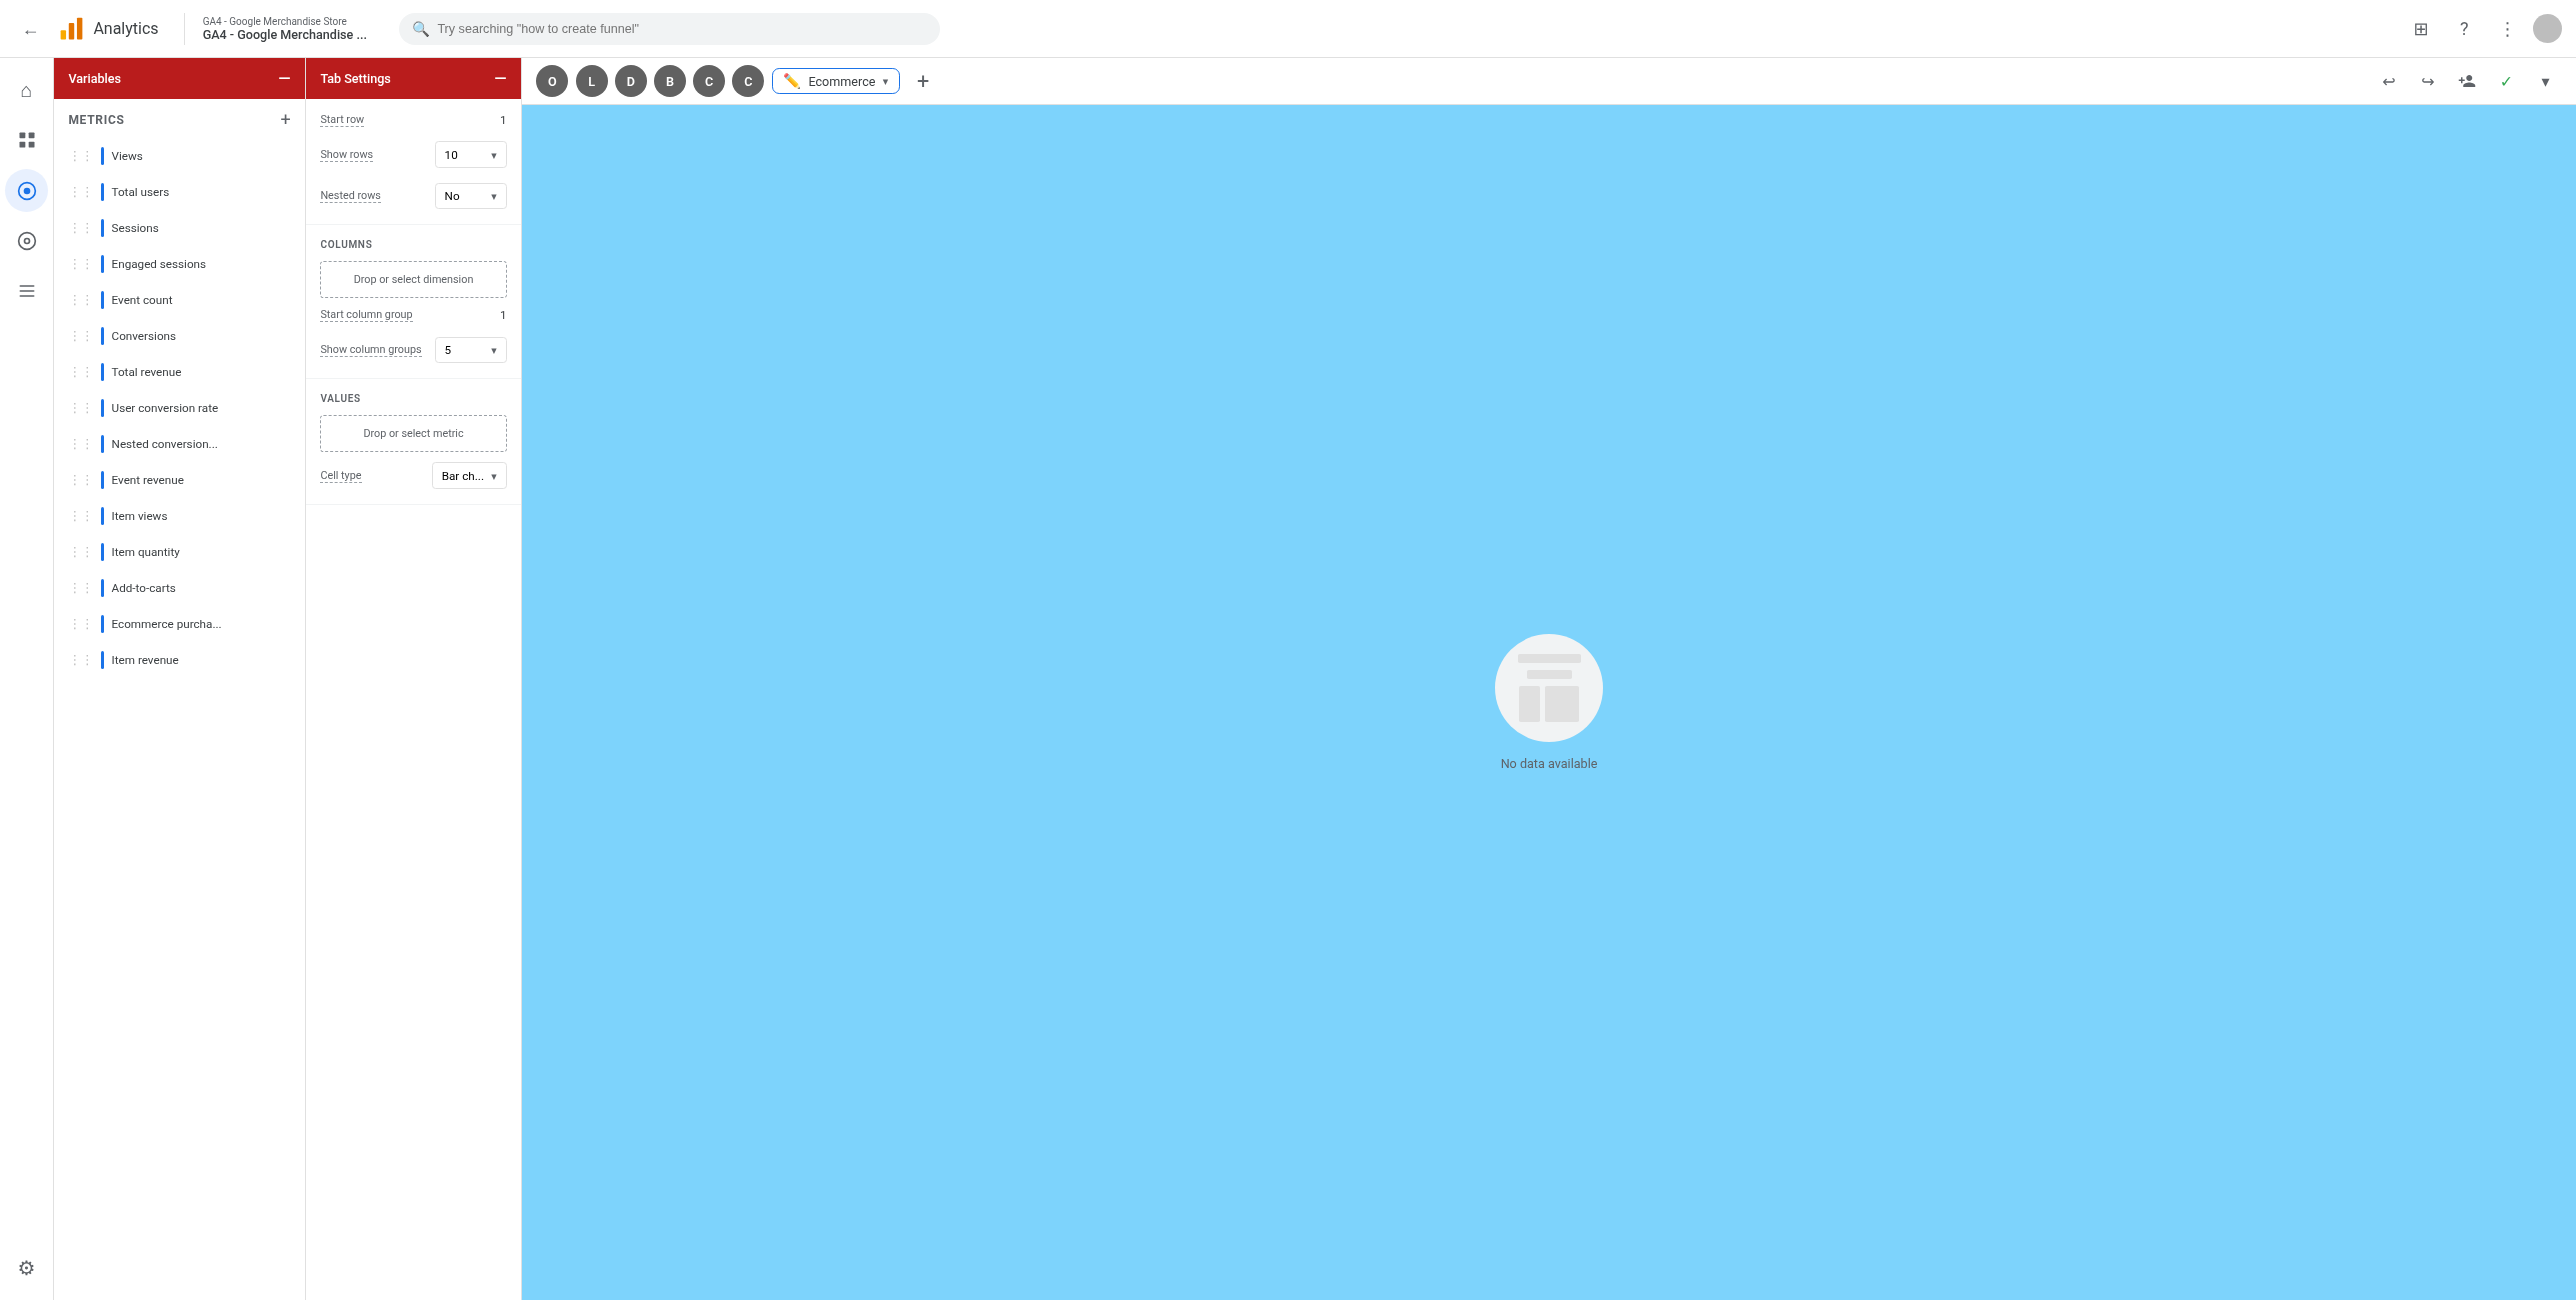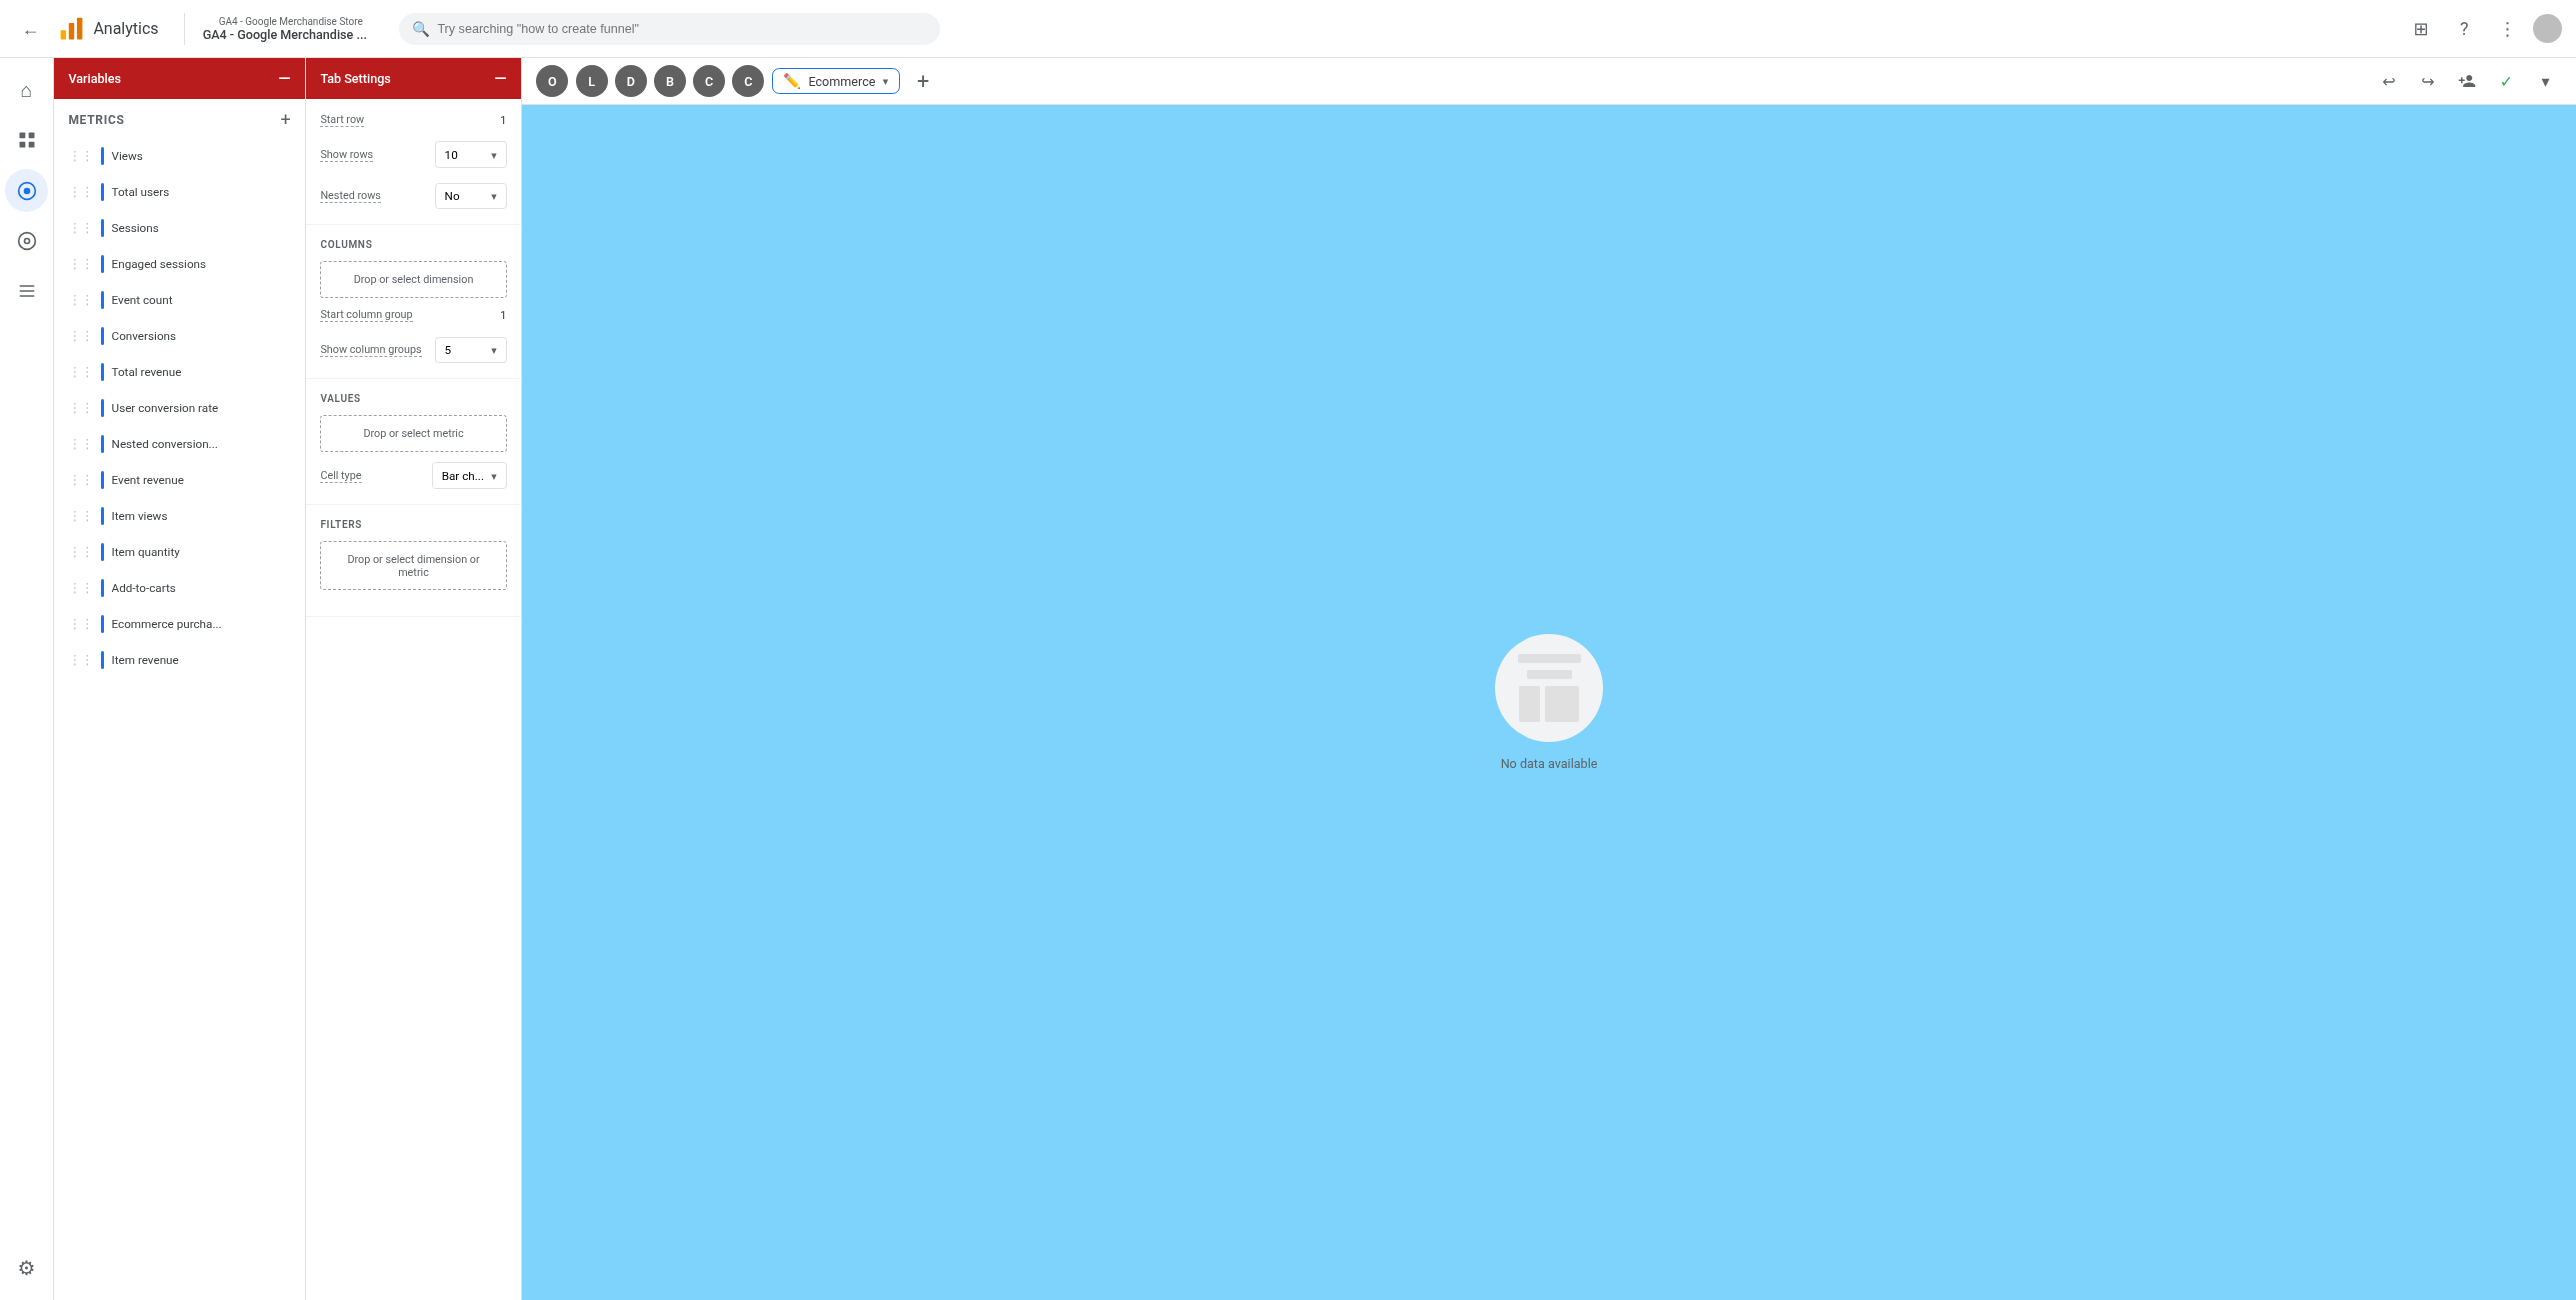--- a/index.html
+++ b/index.html
@@ -5,21 +5,21 @@
     * { box-sizing: border-box; margin: 0; padding: 0; }
     body { font-family: 'Google Sans', Roboto, Arial, sans-serif; font-size: 11.7px; background: #f1f3f4; display: flex; flex-direction: column; height: 100vh; overflow: hidden; }
 
     
     .topbar { display: flex; align-items: center; background: #fff; height: 58px; padding: 0 14.4px; border-bottom: 0.9px solid #e0e0e0; gap: 10.8px; flex-shrink: 0; }
     .topbar-back { width: 32px; height: 32px; display: flex; align-items: center; justify-content: center; cursor: pointer; border-radius: 50%; color: #5f6368; font-size: 18px; }
     .topbar-logo { display: flex; align-items: center; gap: 7.2px; margin-right: 7.2px; }
     .topbar-app-name { font-size: 16px; color: #3c4043; font-weight: 400; }
     .topbar-divider { width: 0.9px; height: 32px; background: #e0e0e0; margin: 0 7.2px; }
     .topbar-account { display: flex; flex-direction: column; }
-    .topbar-account-sub { font-size: 10px; color: #5f6368; margin-left: 16px; }
+    .topbar-account-sub { font-size: 10px; color: #5f6368; }
     .topbar-account-name { font-size: 12.6px; color: #3c4043; font-weight: 500; }
     .topbar-search { flex: 1; max-width: 541px; margin: 0 21.6px; }
     .topbar-search input { width: 100%; padding: 9px 14.4px 9px 38px; border-radius: 21.6px; border: none; background: #f1f3f4; font-size: 12.6px; color: #3c4043; outline: none; }
     .topbar-search-wrap { position: relative; }
     .topbar-search-icon { position: absolute; left: 12.6px; top: 50%; transform: translateY(-50%); color: #5f6368; font-size: 14.4px; }
     .topbar-actions { display: flex; align-items: center; gap: 7.2px; margin-left: auto; }
     .topbar-icon-btn { width: 36px; height: 36px; display: flex; align-items: center; justify-content: center; border-radius: 50%; cursor: pointer; color: #5f6368; font-size: 18px; }
     .topbar-avatar { width: 29px; height: 29px; border-radius: 50%; background: #bdbdbd; }
 
     
@@ -283,24 +283,20 @@
       <div class="drop-zone">Drop or select metric</div>
       <div class="settings-row" style="margin-bottom:0;">
         <span class="settings-label">Cell type</span>
         <div class="settings-select">
           <span>Bar ch...</span>
           <span class="chevron"></span>
         </div>
       </div>
     </div>
 
-    <div class="settings-section">
-      <div class="section-title">FILTERS</div>
-      <div class="drop-zone">Drop or select dimension or metric</div>
-    </div>
   </div>
 
   <div class="content-area">
 
     <div class="tabs-bar">
       <div class="tab-circle">O</div>
       <div class="tab-circle">L</div>
       <div class="tab-circle">D</div>
       <div class="tab-circle">B</div>
       <div class="tab-circle">C</div>

